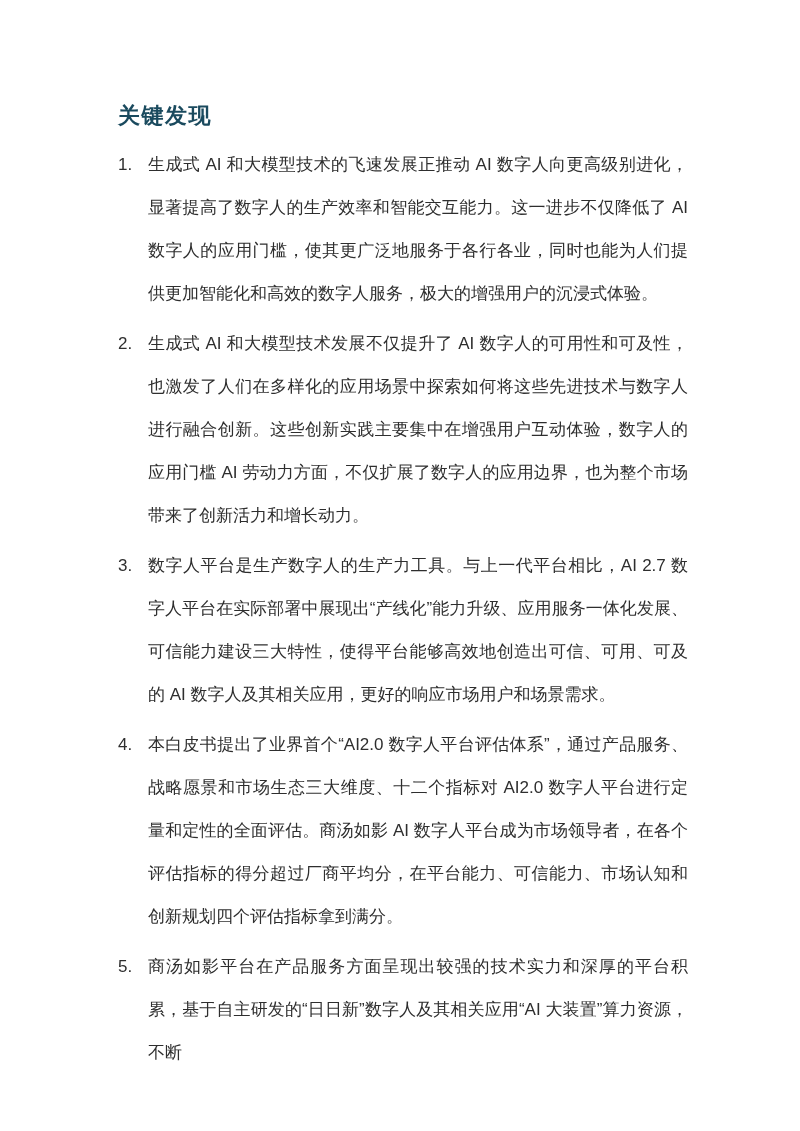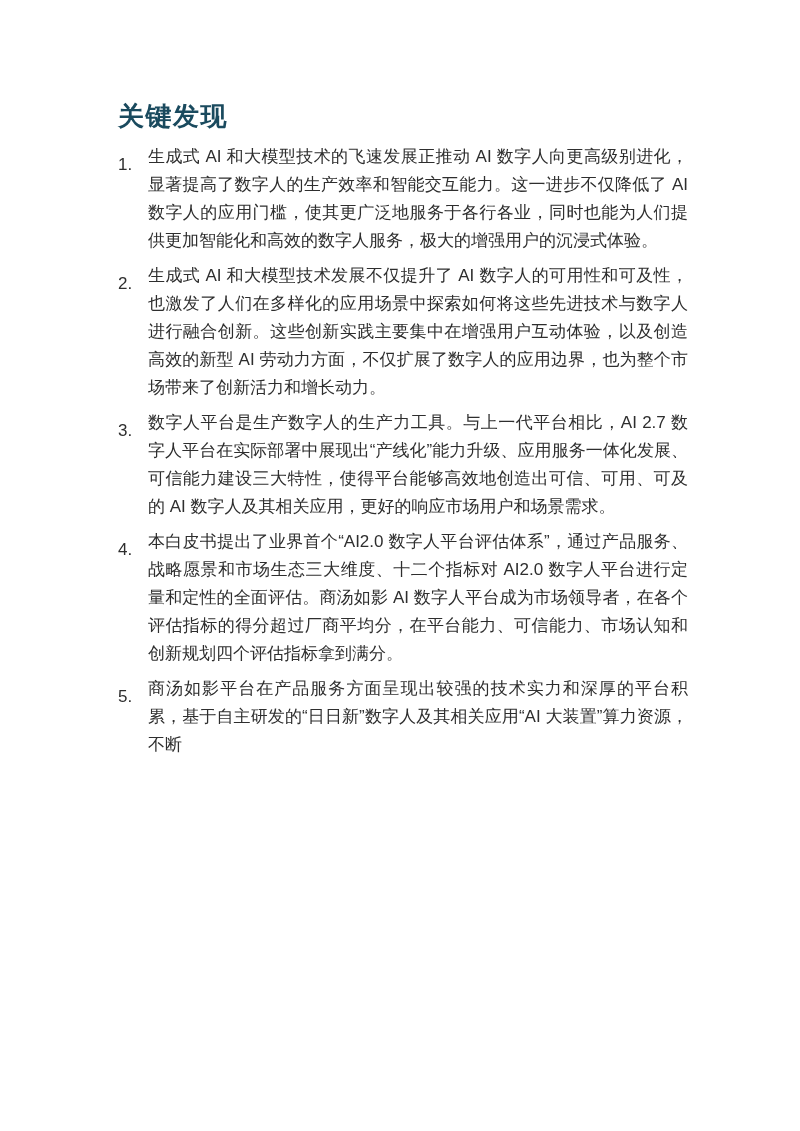--- a/index.html
+++ b/index.html
@@ -13,21 +13,21 @@
     overflow: hidden;
   }
   .page {
     width: 800px;
     height: 1131px;
     background: var(--color-background, #ffffff);
     padding: 100px 112px 40px 118px;
     overflow: hidden;
   }
   .doc-title {
-    font-size: 26px;
+    font-size: 22px;
     line-height: 32px;
     font-weight: 700;
     color: var(--color-title, #1a4a5e);
     letter-spacing: 1.5px;
     margin-bottom: 11px;
   }
   .findings {
     list-style: none;
   }
   .finding {
@@ -36,40 +36,40 @@
   }
   .finding-number {
     flex: 0 0 30px;
     font-size: 17px;
     line-height: 43px;
     color: var(--color-body, #2e2e2e);
   }
   .finding-text {
     flex: 1 1 auto;
     font-size: 17px;
-    line-height: 28px;
+    line-height: 43px;
     color: var(--color-body, #2e2e2e);
     text-align: justify;
     overflow-wrap: break-word;
   }
 </style>
 </head>
 <body>
 
 <div class="page">
   <h1 class="doc-title">关键发现</h1>
 
   <ol class="findings">
     <li class="finding">
       <span class="finding-number">1.</span>
       <span class="finding-text">生成式 AI 和大模型技术的飞速发展正推动 AI 数字人向更高级别进化，显著提高了数字人的生产效率和智能交互能力。这一进步不仅降低了 AI 数字人的应用门槛，使其更广泛地服务于各行各业，同时也能为人们提供更加智能化和高效的数字人服务，极大的增强用户的沉浸式体验。</span>
     </li>
     <li class="finding">
       <span class="finding-number">2.</span>
-      <span class="finding-text">生成式 AI 和大模型技术发展不仅提升了 AI 数字人的可用性和可及性，也激发了人们在多样化的应用场景中探索如何将这些先进技术与数字人进行融合创新。这些创新实践主要集中在增强用户互动体验，以及创造高效的新型 AI 劳动力方面，不仅扩展了数字人的应用边界，也为整个市场带来了创新活力和增长动力。</span>
+      <span class="finding-text">生成式 AI 和大模型技术发展不仅提升了 AI 数字人的可用性和可及性，也激发了人们在多样化的应用场景中探索如何将这些先进技术与数字人进行融合创新。这些创新实践主要集中在增强用户互动体验，数字人的应用门槛 AI 劳动力方面，不仅扩展了数字人的应用边界，也为整个市场带来了创新活力和增长动力。</span>
     </li>
     <li class="finding">
       <span class="finding-number">3.</span>
       <span class="finding-text">数字人平台是生产数字人的生产力工具。与上一代平台相比，AI 2.7 数字人平台在实际部署中展现出“产线化”能力升级、应用服务一体化发展、可信能力建设三大特性，使得平台能够高效地创造出可信、可用、可及的 AI 数字人及其相关应用，更好的响应市场用户和场景需求。</span>
     </li>
     <li class="finding">
       <span class="finding-number">4.</span>
       <span class="finding-text">本白皮书提出了业界首个“AI2.0 数字人平台评估体系”，通过产品服务、战略愿景和市场生态三大维度、十二个指标对 AI2.0 数字人平台进行定量和定性的全面评估。商汤如影 AI 数字人平台成为市场领导者，在各个评估指标的得分超过厂商平均分，在平台能力、可信能力、市场认知和创新规划四个评估指标拿到满分。</span>
     </li>
     <li class="finding">

